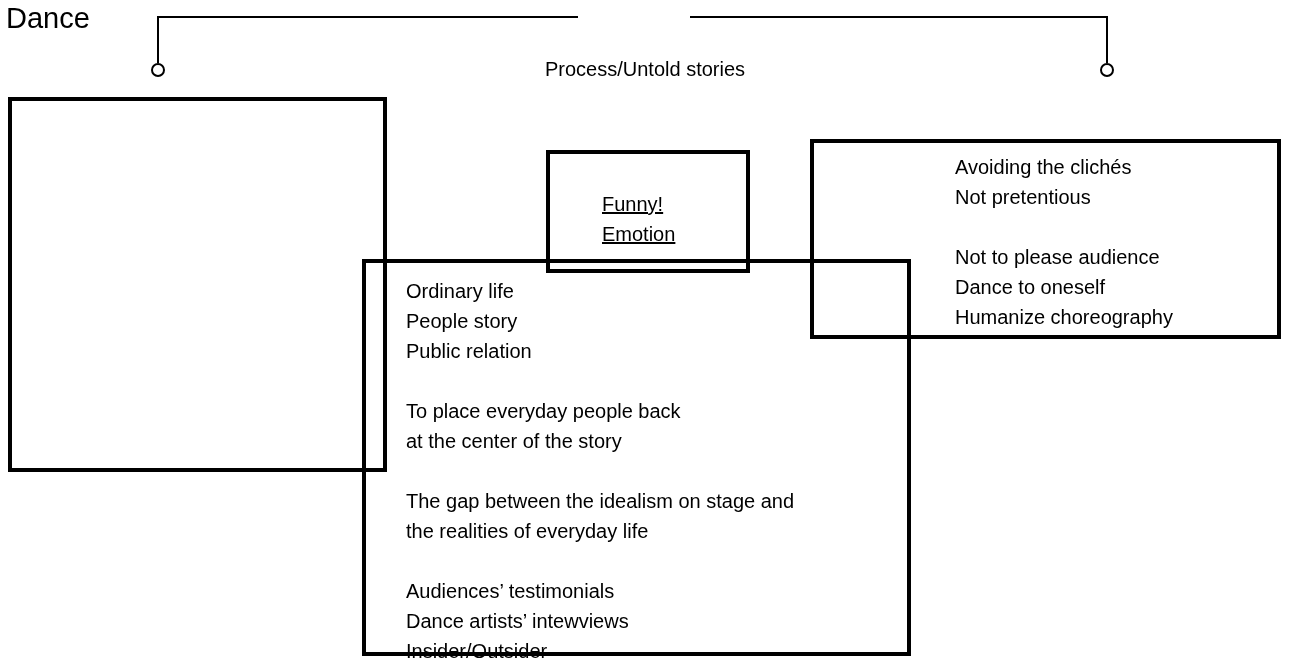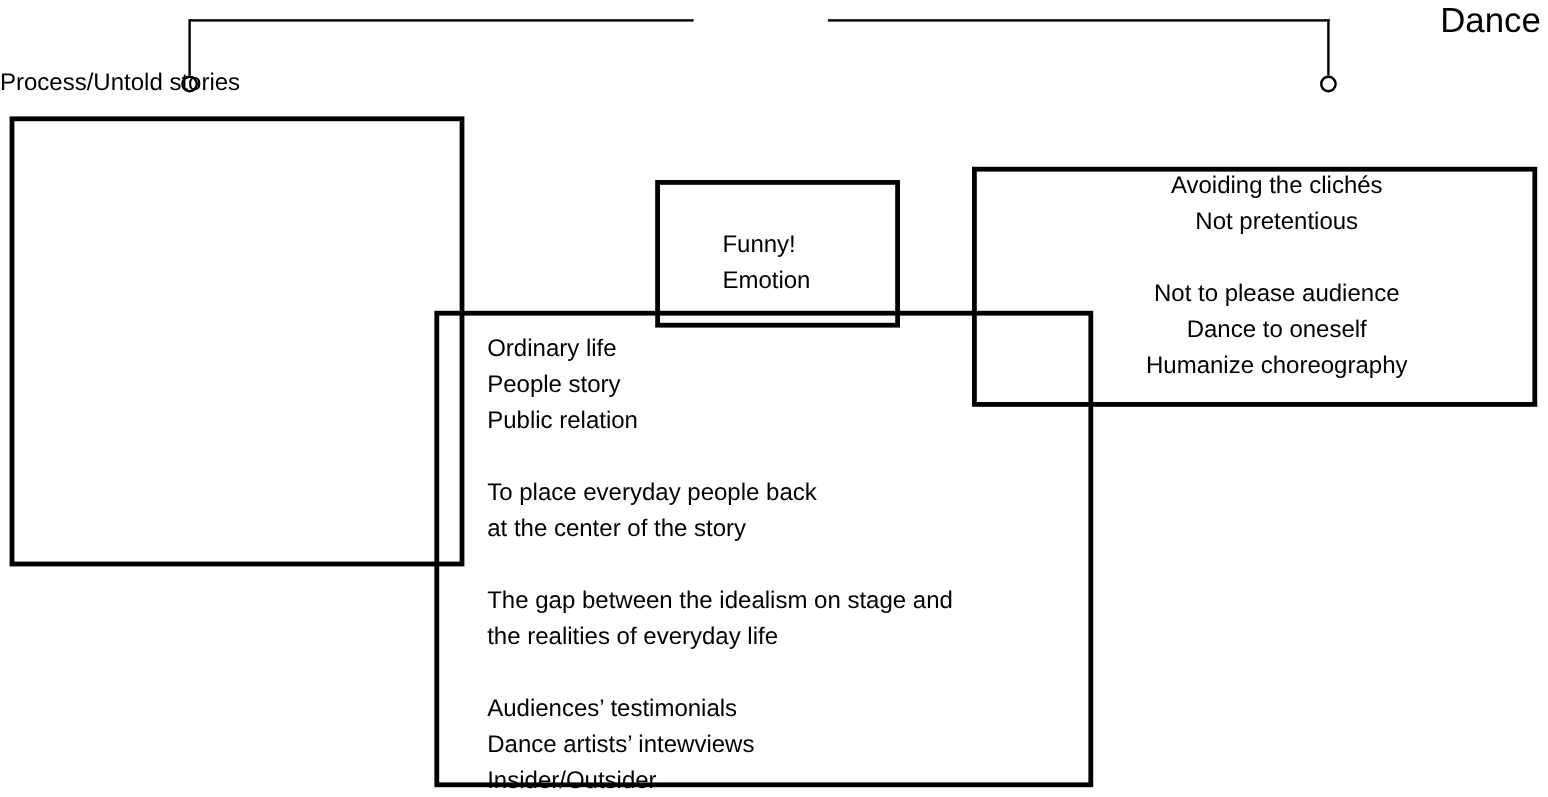--- a/index.html
+++ b/index.html
@@ -39,36 +39,36 @@
     background: #ffffff;
     box-sizing: border-box;
   }
 
   
   .root-title {
     position: absolute;
     left: 0;
     top: 1px;
     width: 1290px;
-    text-align: right;
+    text-align: left;
     font-size: 29px;
     line-height: 34px;
     letter-spacing: 0px;
     white-space: nowrap;
   }
   .root-title span {
     background: #ffffff;
     padding: 0 6px;
   }
   .subtitle {
     position: absolute;
     left: 0;
     top: 57px;
     width: 1290px;
-    text-align: left;
+    text-align: center;
     font-size: 20px;
     line-height: 25px;
     white-space: nowrap;
   }
 
   
   .box {
     position: absolute;
     border: 4px solid #000000;
     background: transparent;
@@ -80,22 +80,22 @@
     line-height: 30px;
     white-space: pre;
   }
 
   #box-left        { left: 8px;   top: 97px;  width: 379px; height: 375px; }
   #box-funny       { left: 546px; top: 150px; width: 204px; height: 123px; }
   #box-right       { left: 810px; top: 139px; width: 471px; height: 200px; }
   #box-center      { left: 362px; top: 259px; width: 549px; height: 397px; }
 
   #text-left       { left: 32px;  top: 125px; }
-  #text-funny      { left: 602px; top: 189px; text-align: left; }
-  #text-right      { left: 955px; top: 140px; text-align: center; }
+  #text-funny      { left: 602px; top: 189px; text-align: left; text-decoration: underline; }
+  #text-right      { left: 955px; top: 152px; }
   #text-center     { left: 406px; top: 276px; }
 </style>
 </head>
 <body>
 
 <div id="canvas">
 
   <div class="h-line" style="left:158px; top:16px; width:420px;"></div>
   <div class="h-line" style="left:690px; top:16px; width:418px;"></div>
 

